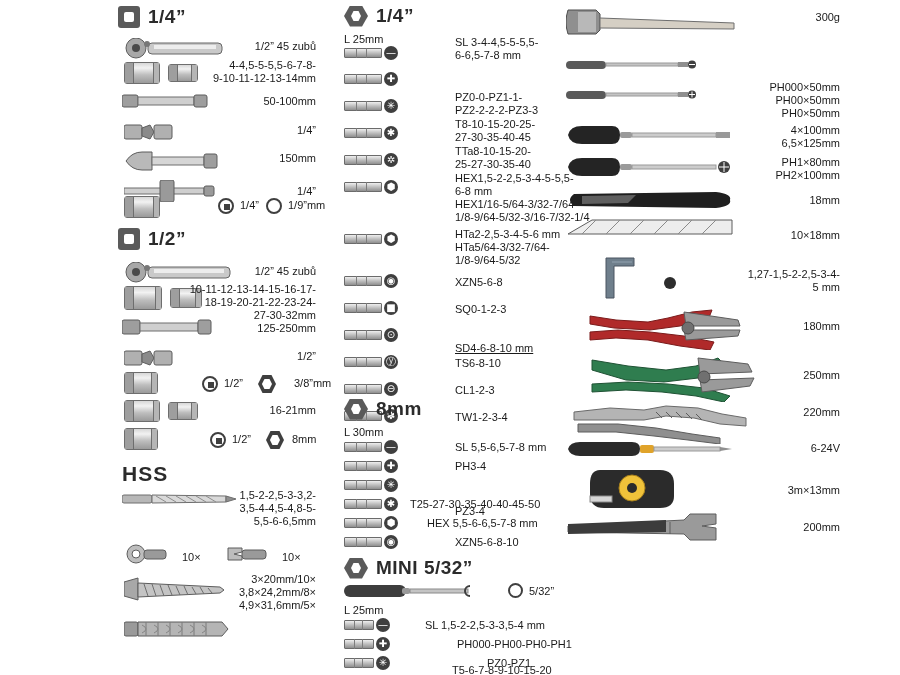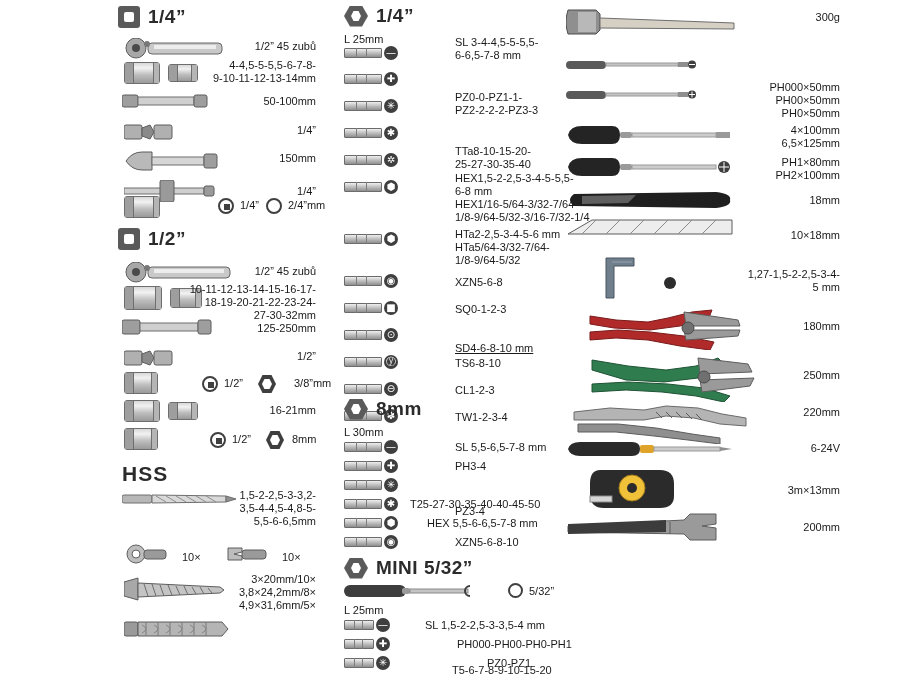--- a/index.html
+++ b/index.html
@@ -217,21 +217,21 @@
   </svg>
   <div class="lbl right" style="left:188px; top:185px; width:128px;">1/4”</div>
 
   <div class="socket" style="left:124px; top:196px; width:36px; height:22px;">
       <span class="cap"></span>
       <span class="cap2"></span>
     </div>
   <div class="sqring" style="left:218px; top:198px; width:16px; height:16px;"></div>
   <div class="lbl left" style="left:240px; top:199px; width:40px;">1/4”</div>
   <div class="ring" style="left:266px; top:198px; width:16px; height:16px;"></div>
-  <div class="lbl left" style="left:288px; top:199px; width:60px;">2/4”mm</div>
+  <div class="lbl left" style="left:288px; top:199px; width:60px;">1/9”mm</div>
 
   <div class="sec-head" style="left:118px; top:228px;">
     <span class="sq-ico"></span>
     <span class="sec-txt">1/2”</span>
   </div>
 
   <svg class="art" style="left:118px; top:262px;" width="118" height="22" viewBox="0 0 118 22">
     <rect x="30" y="5" width="82" height="11" rx="4" fill="#c9c9c9" stroke="#666"></rect>
     <rect x="36" y="7" width="70" height="4" fill="#ededed"></rect>
     <circle cx="18" cy="10" r="10" fill="#a8a8a8" stroke="#5d5d5d"></circle>
@@ -367,20 +367,22 @@
   <div class="lbl left" style="left:455px; top:91px; width:170px;">PZ0-0-PZ1-1-
 PZ2-2-2-2-PZ3-3</div>
 
   <div class="bit" style="left:344px; top:126px;">
     <span class="shank"></span>
       <span class="rib" style="left:12px"></span>
       <span class="rib" style="left:22px"></span>
     <span class="tip"></span>
       <span class="tipglyph">✱</span>
   </div>
+  <div class="lbl left" style="left:455px; top:118px; width:170px;">T8-10-15-20-25-
+27-30-35-40-45</div>
 
   <div class="bit" style="left:344px; top:153px;">
     <span class="shank"></span>
       <span class="rib" style="left:12px"></span>
       <span class="rib" style="left:22px"></span>
     <span class="tip"></span>
       <span class="tipglyph">✲</span>
   </div>
   <div class="lbl left" style="left:455px; top:145px; width:170px;">TTa8-10-15-20-
 25-27-30-35-40</div>

